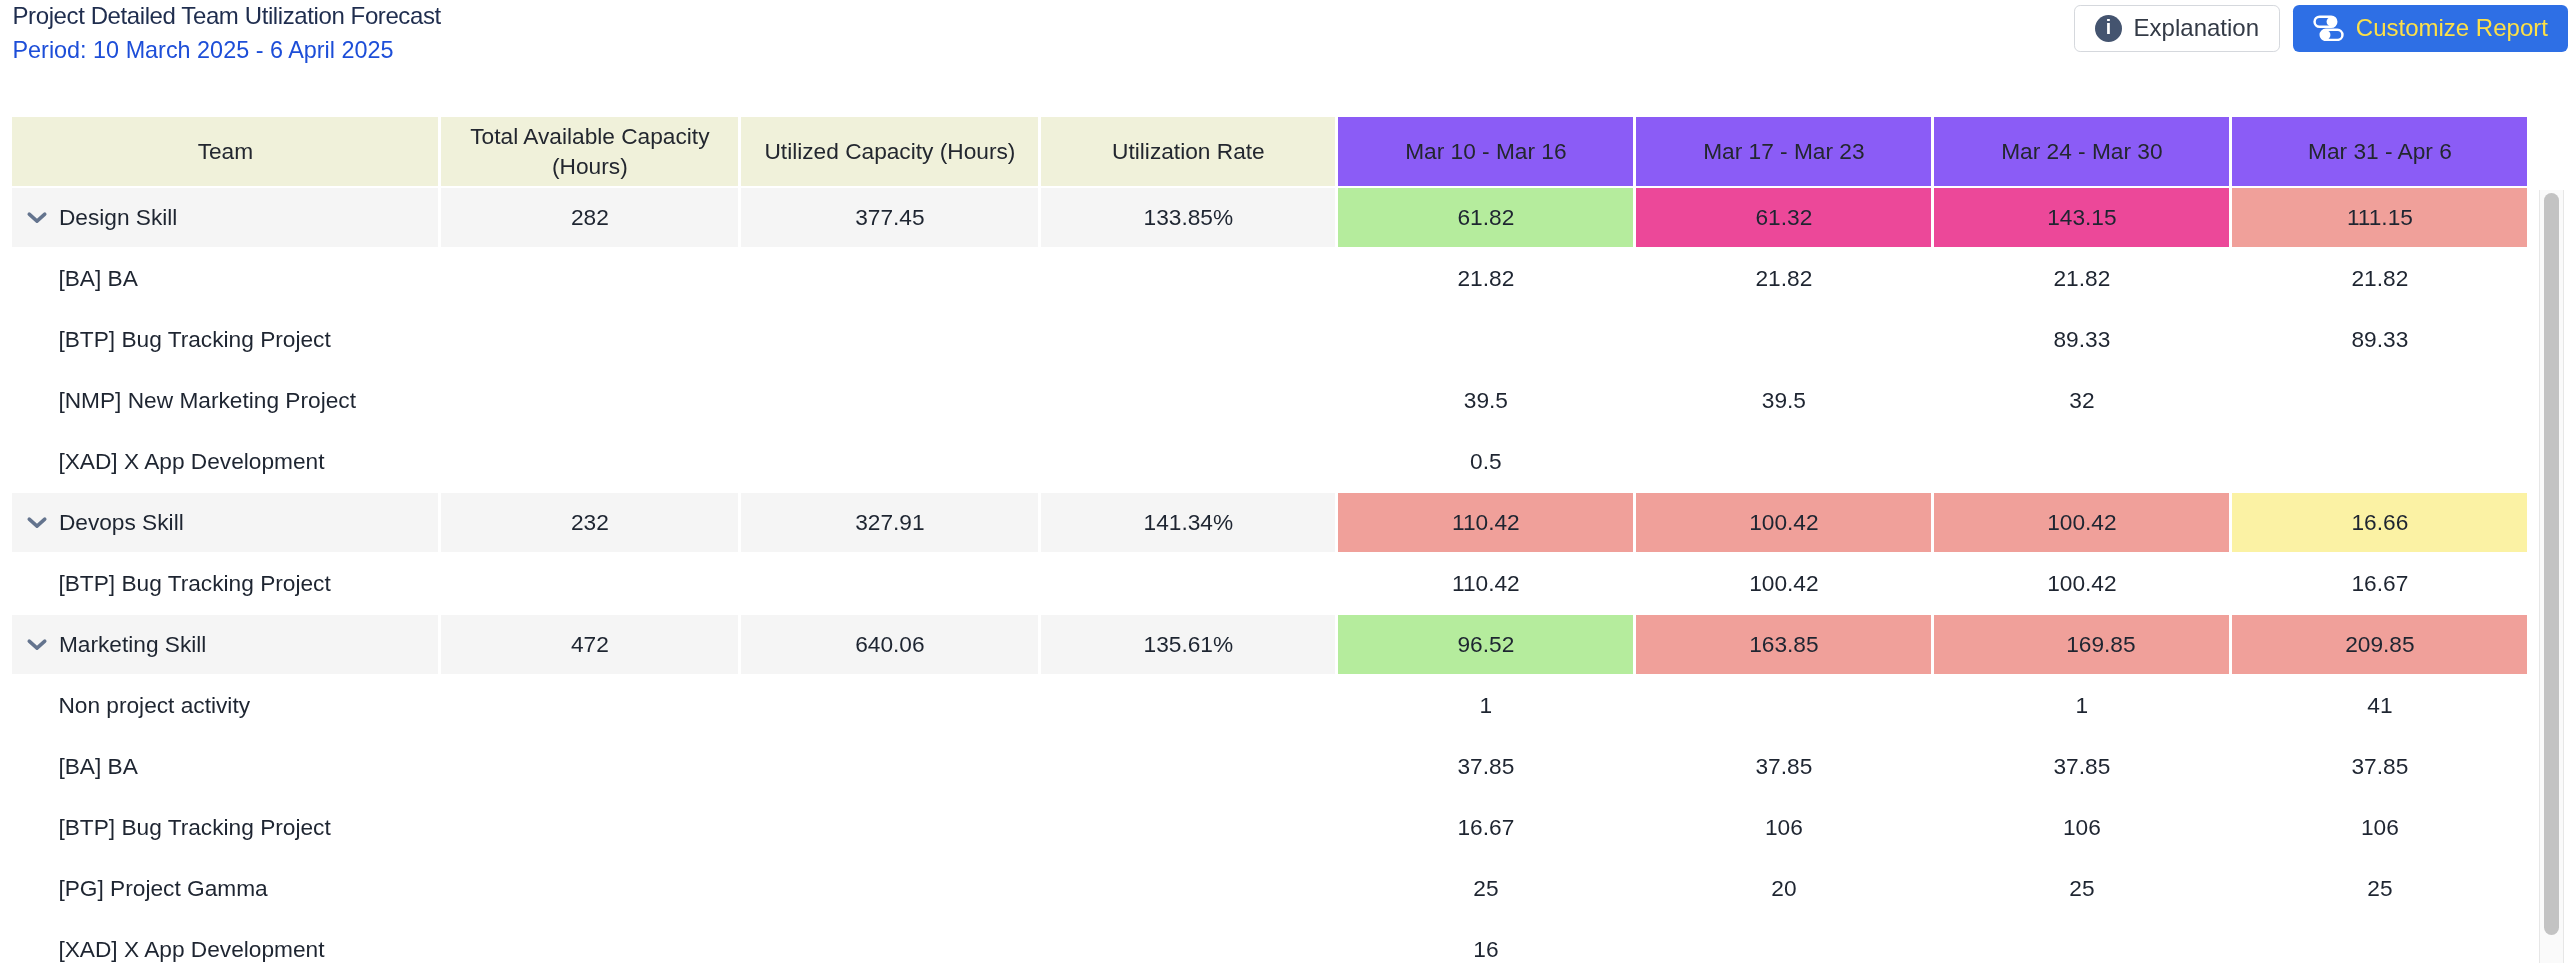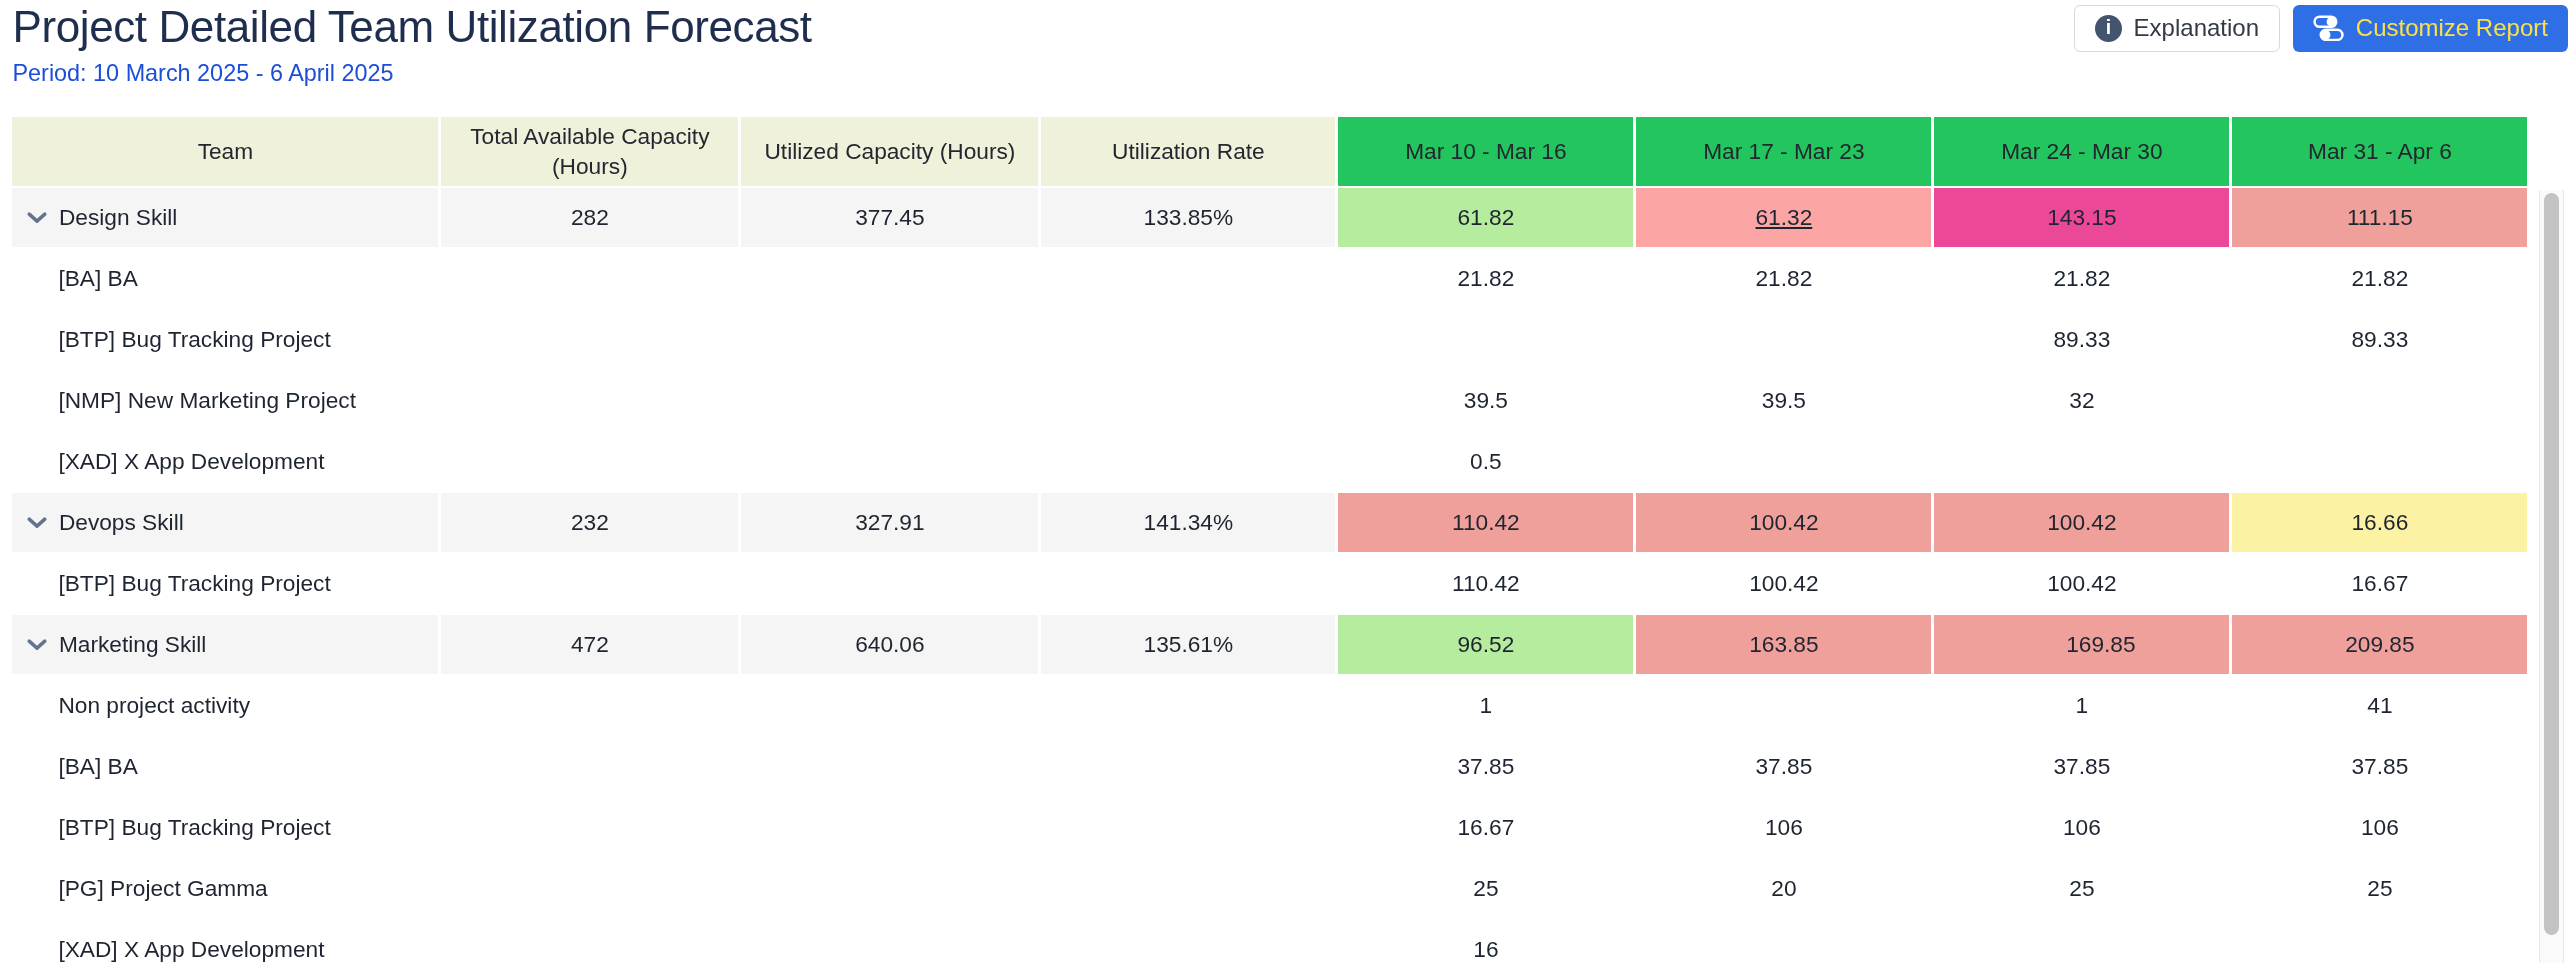--- a/index.html
+++ b/index.html
@@ -8,21 +8,21 @@
     background:#ffffff;
     font-family:"Liberation Sans", sans-serif;
     color:#1e2531;
     overflow:hidden;
     position:relative;
   }
 
   
   .page-header { position:absolute; top:1.6px; left:12.5px; }
   .page-title {
-    margin:0; font-size:44px; font-weight:500; letter-spacing:-0.4px;
+    margin:0; font-size:24px; font-weight:500; letter-spacing:-0.4px;
     color:#1f2d4e; line-height:1.15;
   }
   .period {
     margin-top:7.8px; font-size:23.4px; font-weight:400; color:#1d4ed8;
   }
 
   
   .toolbar { position:absolute; top:4.7px; right:7.8px; display:flex; gap:12.5px; }
   .btn {
     display:flex; align-items:center; gap:11.7px;
@@ -40,21 +40,21 @@
   .customize-icon { display:flex; align-items:center; }
 
   
   table.report {
     position:absolute; top:115px; left:9.4px;
     border-collapse:separate; border-spacing:3.1px 2.3px;
     table-layout:fixed;
   }
   th, td { font-size:22.7px; overflow:hidden; }
   th {
-    height:69px; background:#22c55e; font-weight:500; color:#23272f;
+    height:69px; background:#8b5cf6; font-weight:500; color:#23272f;
     text-align:center; vertical-align:middle; padding:0 19px; line-height:1.3;
   }
   th.label-col { background:#f0f1da; }
   td { height:57px; text-align:center; vertical-align:middle; background:#ffffff; }
   td.team-name { text-align:left; }
   .name-wrap { display:flex; align-items:center; padding-left:45px; }
   tr.team-row .name-wrap { padding-left:12.5px; gap:11px; }
   tr.team-row td { background:#f5f5f5; }
   .chevron { display:flex; align-items:center; cursor:pointer; }
 
@@ -127,21 +127,21 @@
                 <path d="M4 4 L14 13 L24 4" stroke="#64748e" stroke-width="4.5" stroke-linecap="round" stroke-linejoin="round" fill="none"></path>
               </svg>
             </span>
             <span>Design Skill</span>
           </div>
         </td>
         <td>282</td>
         <td>377.45</td>
         <td>133.85%</td>
         <td style="background: rgb(181, 236, 157);">61.82</td>
-        <td style="background: #fca5a5; text-decoration: underline;">61.32</td>
+        <td style="background: #ec4899;">61.32</td>
         <td style="background: #ec4899;">143.15</td>
         <td style="background: rgb(240, 160, 154);">111.15</td>
       </tr>
       <tr class="project-row">
         <td class="team-name">
           <div class="name-wrap">
             <span>[BA] BA</span>
           </div>
         </td>
         <td></td>

